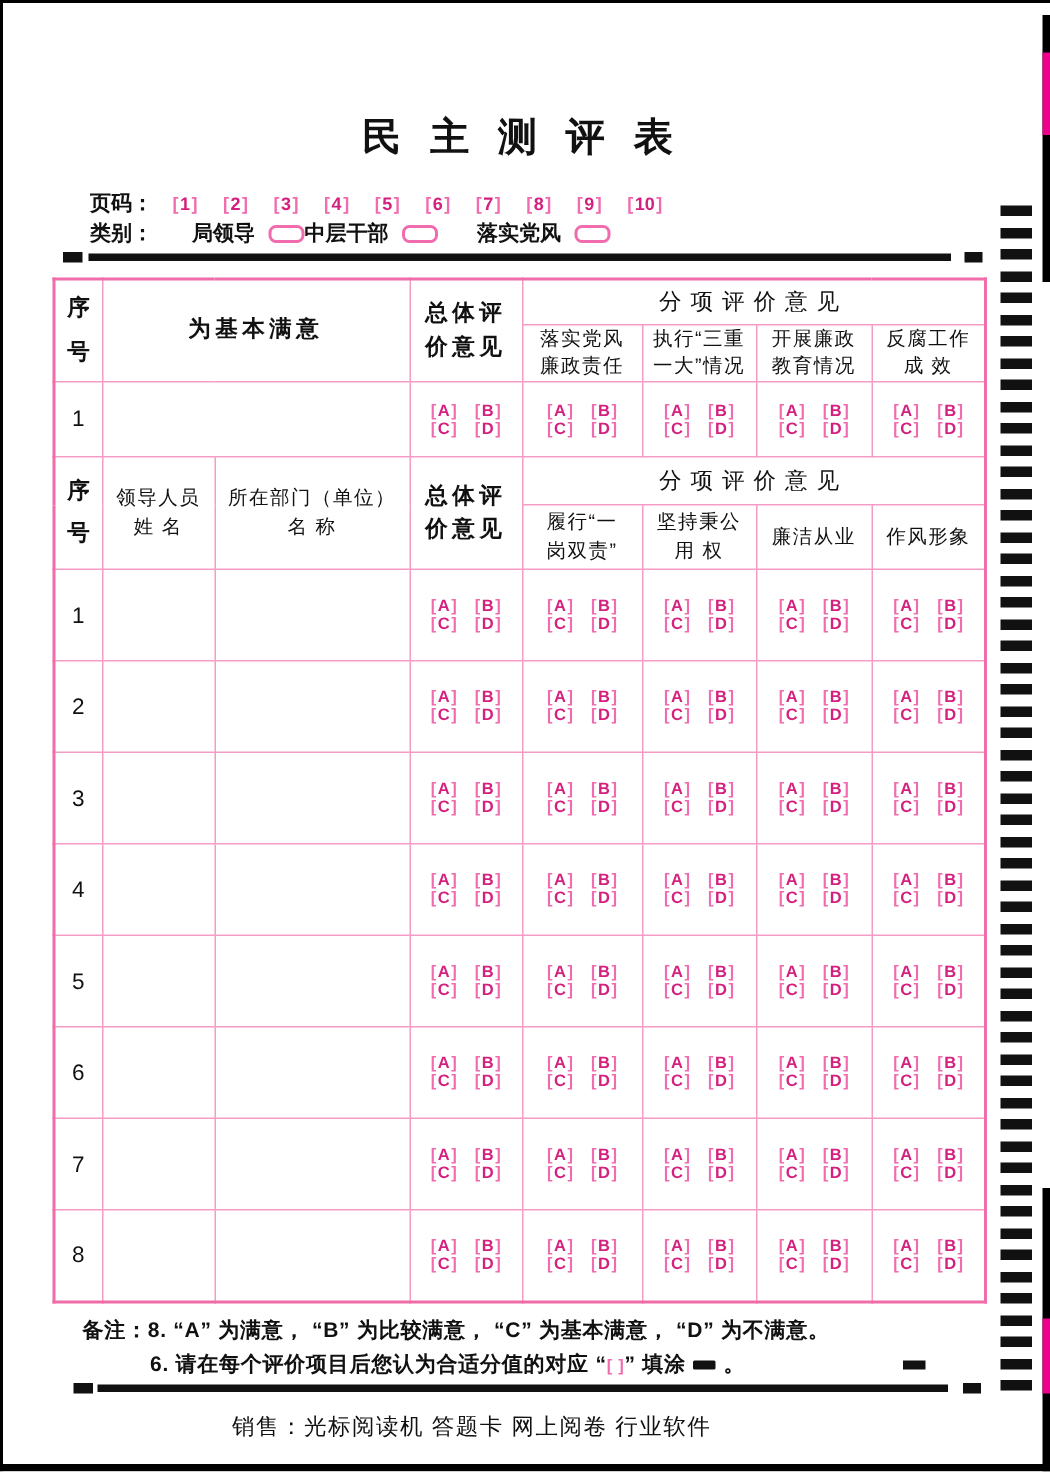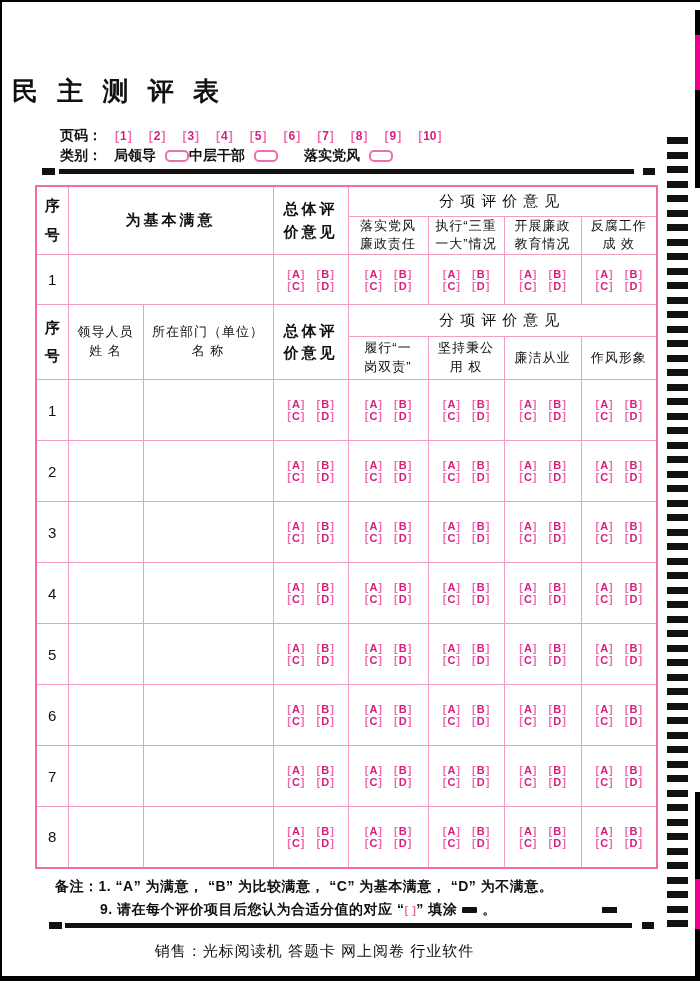--- a/index.html
+++ b/index.html
@@ -2,30 +2,30 @@
 <html><head>
 <meta charset="utf-8">
 <style>
   html,body{margin:0;padding:0;background:#e8e8e8;}
   .card{position:relative;width:700px;height:981px;background:#ffffff;overflow:hidden;
         font-family:"Liberation Sans","DejaVu Sans",sans-serif;color:#111;
         border-left:2px solid #000;border-top:2px solid #000;box-sizing:border-box;}
   
   .title1{position:absolute;top:27px;left:10px;width:672px;text-align:center;
           font-size:29px;font-weight:bold;letter-spacing:2px;}
-  .title2{position:absolute;top:72px;left:10px;width:672px;text-align:left;
+  .title2{position:absolute;top:72px;left:10px;width:672px;text-align:center;
           font-size:26px;font-weight:bold;letter-spacing:6px;}
   
   .page-row{position:absolute;top:125px;left:58px;display:flex;align-items:center;
             font-size:14px;font-weight:bold;}
   .page-nums{display:flex;gap:17px;margin-left:13px;align-items:center;}
   .pnum{font-size:12px;font-weight:bold;}
   .cat-row{position:absolute;top:145px;left:58px;display:flex;align-items:center;
            font-size:14px;font-weight:bold;}
-  .cat-label{}
+  .cat-label{margin-right:14px;}
   .cat-opt{display:flex;align-items:center;}
   .cat-opt .obl{display:inline-block;width:20px;height:8px;border:2px solid #f06cae;
                 border-radius:5px;margin-left:9px;background:#fff;}
   .cm0{margin-left:12px;}.cm1{}.cm2{margin-left:26px;}
   
   .bk{color:#f06cae;}
   .bl{color:#d4217f;padding:0 1px;}
   .bubble-line{display:flex;justify-content:center;gap:12px;
                font-size:11px;font-weight:bold;letter-spacing:0px;}
   .bcell{display:flex;flex-direction:column;justify-content:space-evenly;height:100%;}
@@ -804,22 +804,22 @@
       <div class="tmark"></div>
       <div class="tmark"></div>
     </div>
 
   <div class="edge" style="right:0;top:8px;width:5px;height:178px;"></div>
   <div class="edgem" style="right:0;top:33px;width:5px;height:55px;"></div>
   <div class="edge" style="right:0;top:790px;width:5px;height:191px;"></div>
   <div class="edgem" style="right:0;top:877px;width:5px;height:50px;"></div>
 
   <div class="notes">
-    <div><span>备注：</span><span>1. “A” 为满意， “B” 为比较满意， “C” 为基本满意， “D” 为不满意。</span></div>
-    <div class="note2"><span>9. 请在每个评价项目后您认为合适分值的对应 “</span><span class="note-bk">[ ]</span><span>” 填涂</span><span class="fillbar"></span><span>。</span></div>
+    <div><span>备注：</span><span>8. “A” 为满意， “B” 为比较满意， “C” 为基本满意， “D” 为不满意。</span></div>
+    <div class="note2"><span>6. 请在每个评价项目后您认为合适分值的对应 “</span><span class="note-bk">[ ]</span><span>” 填涂</span><span class="fillbar"></span><span>。</span></div>
   </div>
   <div class="sq" style="left:600px;top:905px;width:15px;height:6px;"></div>
 
   <div class="sq" style="left:47px;top:920px;width:13px;height:7px;"></div>
   <div class="sq" style="left:63px;top:921px;width:567px;height:5px;"></div>
   <div class="sq" style="left:640px;top:920px;width:12px;height:7px;"></div>
 
   <div class="sales">销售：光标阅读机 答题卡 网上阅卷 行业软件</div>
   <div class="botline"></div>
 </div>

